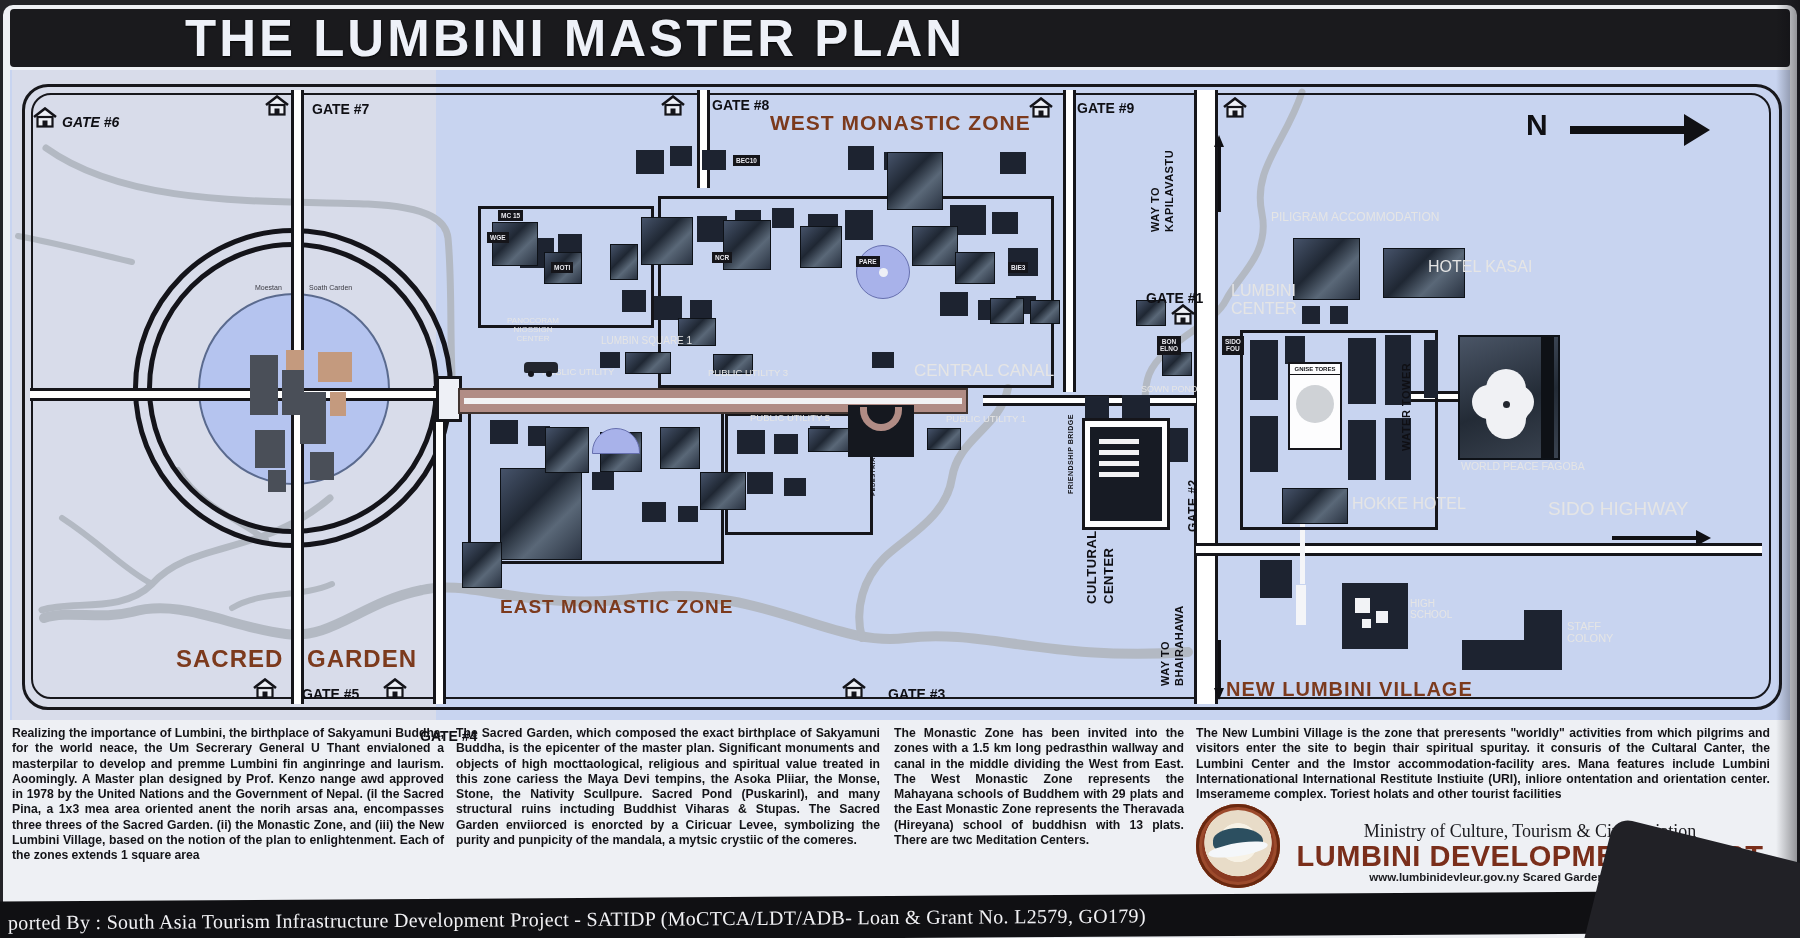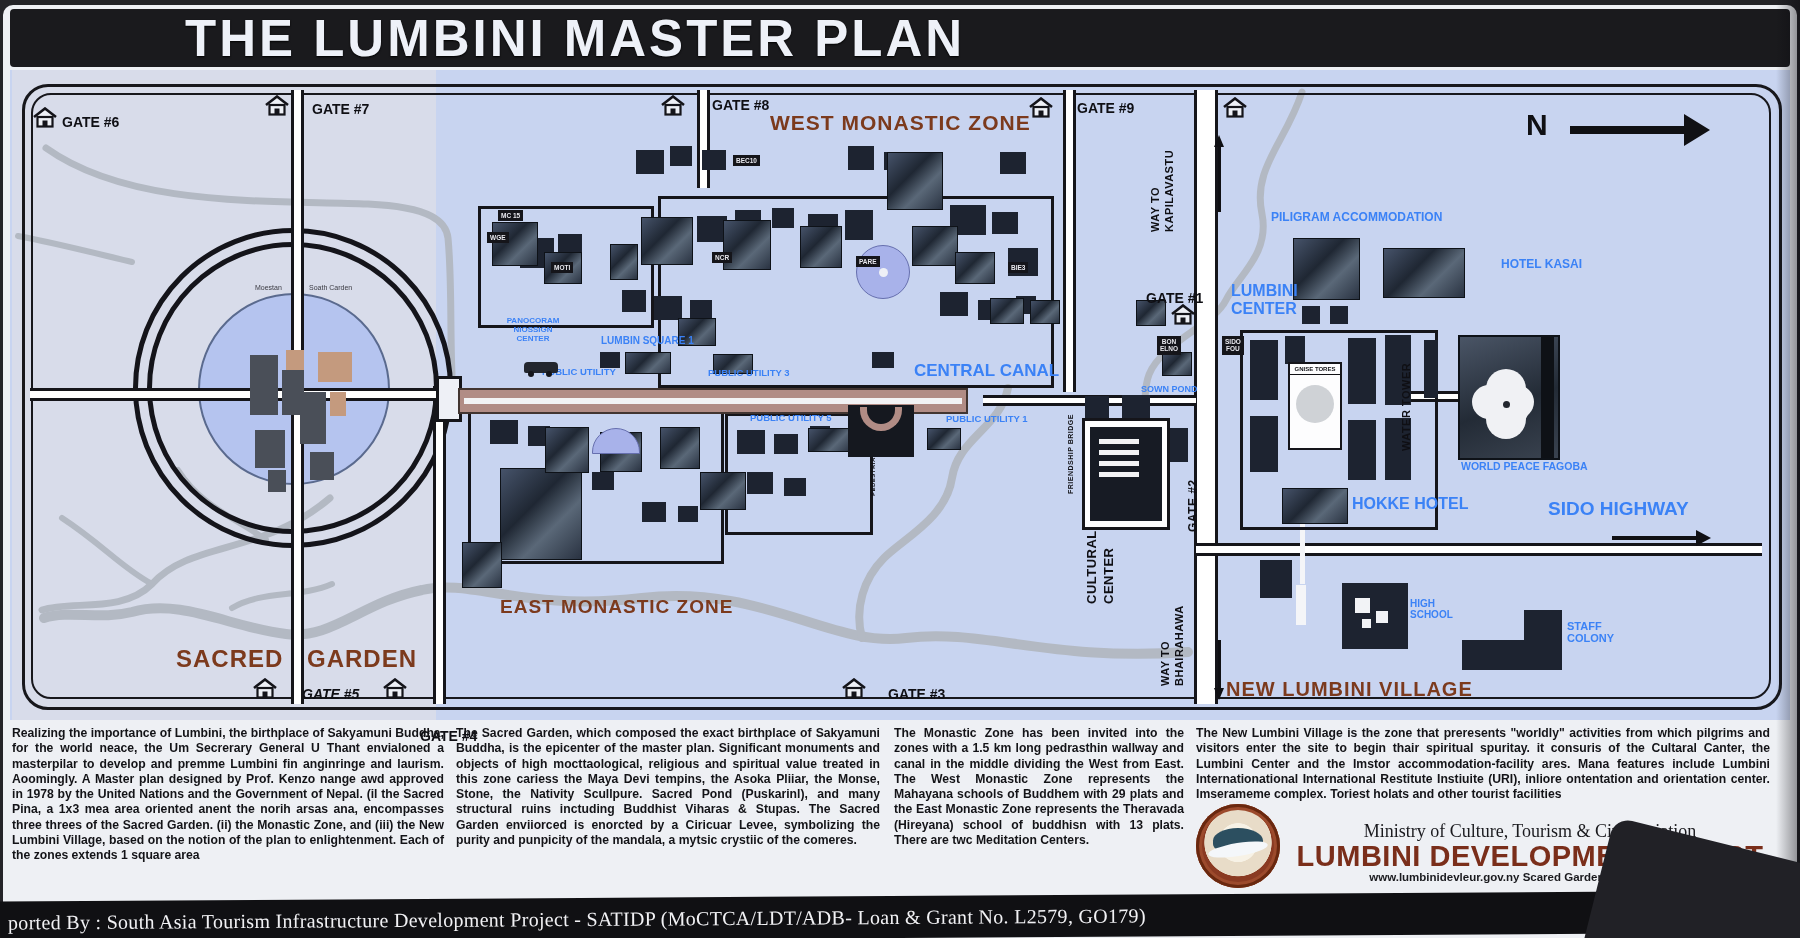--- a/index.html
+++ b/index.html
@@ -21,21 +21,21 @@
   #m > div{position:absolute;}
   .road-v{background:#fff;border-left:3px solid #15151a;border-right:3px solid #15151a;}
   .road-h{background:#fff;border-top:3px solid #15151a;border-bottom:3px solid #15151a;}
   .stub{background:#f4f5f8;}
   .plot{background:#1d2330;}
   .photo{background:linear-gradient(135deg,#46536a 0%,#1f2733 40%,#5a6878 65%,#2a3342 100%);
          border:1.5px solid #0e1218;box-sizing:border-box;}
   .compound{border:3px solid #15151a;box-sizing:border-box;}
   .chip{background:#15151a;color:#e8e8ee;font-size:6.5px;font-weight:bold;padding:2px 3px;
         line-height:1.15;white-space:pre;text-align:center;}
-  .lbl{color:#3b82f6;white-space:pre;line-height:1.12;font-weight:bold;}
+  .lbl{color:#e5e5e5;white-space:pre;line-height:1.12;font-weight:normal;}
   .lbl.n{font-weight:normal;color:#3a3a42;}
   .lbl.c{text-align:center;}
   .zone-lbl{color:#7c3a1d;font-weight:bold;white-space:nowrap;letter-spacing:1px;}
   .vlabel{writing-mode:vertical-rl;transform:rotate(180deg);color:#0f0f14;font-weight:bold;
           white-space:pre;line-height:1.3;letter-spacing:.5px;}
   .gate-lbl{font-weight:bold;font-size:14px;color:#0f0f14;white-space:nowrap;}
   .house{width:26px;height:22px;}
   .ring{border-radius:50%;border:5px solid #14141a;box-sizing:border-box;}
   .inner-circle{border-radius:50%;background:#b5c4ef;border:2px solid #5a6a8e;box-sizing:border-box;}
   .ruin-d{background:#4a4f58;}
@@ -256,21 +256,21 @@
       <div class="chip" style="left: 856px; top: 256px;">PARE</div>
       <div class="chip" style="left: 733px; top: 155px;">BEC10</div>
       <div class="chip" style="left: 1008px; top: 262px;">BIE3</div>
       <div class="chip" style="left: 1157px; top: 336px;">BON
 ELNO</div>
       <div class="chip" style="left: 1222px; top: 336px;">SIDO
 FOU</div>
       <div class="lbl" style="font-size: 17px; left: 914px; top: 361px;">CENTRAL CANAL</div>
       <div class="lbl" style="font-size: 19px; left: 1548px; top: 498px;">SIDO HIGHWAY</div>
       <div class="lbl" style="font-size: 12px; left: 1271px; top: 211px;">PILIGRAM ACCOMMODATION</div>
-      <div class="lbl" style="font-size: 12px; left: 1501px; top: 258px;">HOTEL KASAI</div>
+      <div class="lbl" style="font-size: 16px; left: 1428px; top: 258px;">HOTEL KASAI</div>
       <div class="lbl" style="font-size: 16px; left: 1231px; top: 282px;">LUMBINI
 CENTER</div>
       <div class="lbl" style="font-size: 9px; left: 1141px; top: 384px;">SOWN POND</div>
       <div class="lbl" style="font-size: 16px; left: 1352px; top: 495px;">HOKKE HOTEL</div>
       <div class="lbl" style="font-size: 10px; left: 1410px; top: 598px;">HIGH
 SCHOOL</div>
       <div class="lbl" style="font-size: 11px; left: 1567px; top: 620px;">STAFF
 COLONY</div>
       <div class="lbl" style="font-size: 9.5px; left: 946px; top: 414px;">PUBLIC UTILITY 1</div>
       <div class="lbl" style="font-size: 9.5px; left: 708px; top: 368px;">PUBLIC UTILITY 3</div>
@@ -335,26 +335,26 @@
       <div class="house" style="left: 382px; top: 678px;"><svg viewBox="0 0 26 22" width="26" height="22">
           <path d="M2 10 L13 1.5 L24 10" fill="#eef0f6" stroke="#14141a" stroke-width="2.6"></path>
           <rect x="5.5" y="10" width="15" height="9.5" fill="#eef0f6" stroke="#14141a" stroke-width="2.2"></rect>
           <rect x="10.5" y="13.5" width="5" height="6" fill="#14141a"></rect>
         </svg></div>
       <div class="house" style="left: 841px; top: 678px;"><svg viewBox="0 0 26 22" width="26" height="22">
           <path d="M2 10 L13 1.5 L24 10" fill="#eef0f6" stroke="#14141a" stroke-width="2.6"></path>
           <rect x="5.5" y="10" width="15" height="9.5" fill="#eef0f6" stroke="#14141a" stroke-width="2.2"></rect>
           <rect x="10.5" y="13.5" width="5" height="6" fill="#14141a"></rect>
         </svg></div>
-      <div class="gate-lbl" style="left: 62px; top: 114px;">GATE #6</div>
+      <div class="gate-lbl" style="left: 62px; top: 114px; font-style: italic;">GATE #6</div>
       <div class="gate-lbl" style="left: 312px; top: 101px;">GATE #7</div>
       <div class="gate-lbl" style="left: 712px; top: 97px;">GATE #8</div>
       <div class="gate-lbl" style="left: 1077px; top: 100px;">GATE #9</div>
       <div class="gate-lbl" style="left: 1146px; top: 290px;">GATE #1</div>
-      <div class="gate-lbl" style="left: 302px; top: 686px; font-style: italic;">GATE #5</div>
+      <div class="gate-lbl" style="left: 302px; top: 686px;">GATE #5</div>
       <div class="gate-lbl" style="left: 420px; top: 686px; margin-top: 42px;">GATE #4</div>
       <div class="gate-lbl" style="left: 888px; top: 686px;">GATE #3</div>
     </div>
 
   <div class="canal-head"></div>
   <div class="canal">
     <div class="canal-stripe"></div>
   </div>
   <div class="bridge">
     <div class="bridge-arc"></div>

